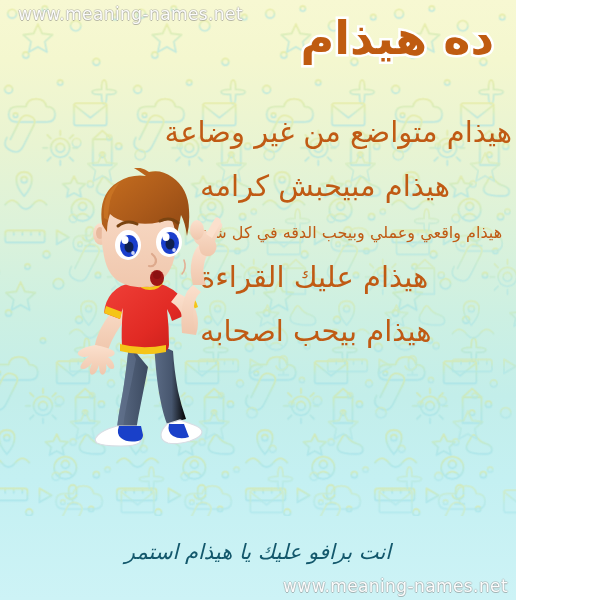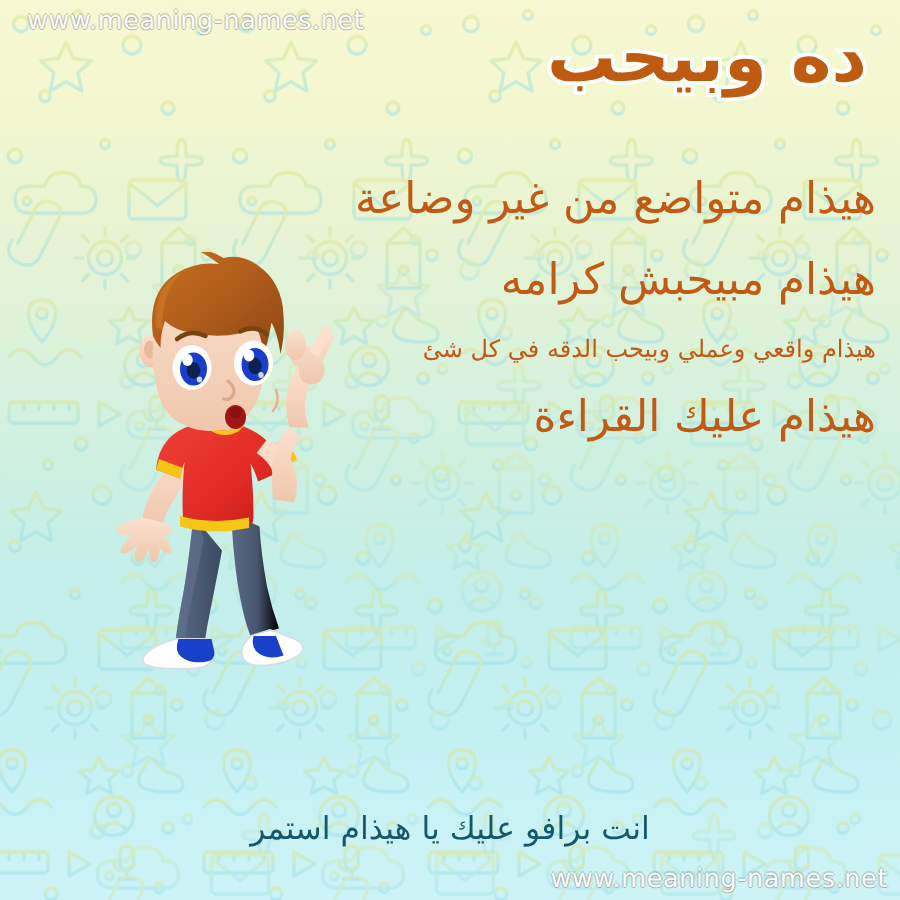--- a/index.html
+++ b/index.html
@@ -2,21 +2,21 @@
 <html><head>
 <meta charset="utf-8">
 <style>
   html, body {
     margin: 0;
     padding: 0;
     background: #ffffff;
   }
   #card {
     position: relative;
-    width: 600px;
+    width: 516px;
     height: 600px;
     overflow: hidden;
     font-family: "DejaVu Sans", sans-serif;
     background: linear-gradient(to bottom,
         #f7f8d2 0%,
         #f4f7cf 10%,
         #e9f4d2 24%,
         #dcf2da 38%,
         #cdf0e2 52%,
         #c3eeea 66%,
@@ -60,24 +60,24 @@
     color: #bf5b11;
     -webkit-text-stroke: 5px #ffffff;
     paint-order: stroke fill;
     white-space: nowrap;
   }
 
   
   #lines {
     position: absolute;
     top: 118px;
-    right: 16px;
+    right: 4px;
     left: 200px;
     direction: rtl;
-    text-align: right;
+    text-align: left;
   }
   .line {
     color: #c05a14;
     font-family: "DejaVu Sans", sans-serif;
     white-space: nowrap;
     display: block;
   }
   .line.big   { font-size: 29px; line-height: 1.02; margin-bottom: 24px; }
   .line.small { font-size: 16px; line-height: 1.02; margin-bottom: 22px; }
 
@@ -86,20 +86,21 @@
     position: absolute;
     left: 0;
     right: 0;
     bottom: 36px;
     text-align: center;
     direction: rtl;
     color: #13586c;
     font-family: "DejaVu Sans", sans-serif;
     font-size: 21px;
     white-space: nowrap;
+    font-style: italic;
   }
 
   
   #boy {
     position: absolute;
     left: 66px;
     top: 168px;
     width: 170px;
     height: 282px;
   }
@@ -193,27 +194,28 @@
       <use href="#doodleTile" x="205" y="450" opacity="0.7"></use>
       <use href="#doodleTile" x="355" y="450" opacity="0.7"></use>
       <use href="#doodleTile" x="500" y="450" opacity="0.7"></use>
     </g>
   </svg>
 
   <div class="watermark" id="wm-top">www.meaning-names.net</div>
 
   <div class="watermark" id="wm-bottom">www.meaning-names.net</div>
 
-  <div id="title">ده وبيحب</div>
+  <div id="title">ده هيذام</div>
 
   <div id="lines">
     <span class="line big">هيذام متواضع من غير وضاعة</span>
     <span class="line big">هيذام مبيحبش كرامه</span>
     <span class="line small">هيذام واقعي وعملي وبيحب الدقه في كل شئ</span>
     <span class="line big">هيذام عليك القراءة</span>
+    <span class="line big">هيذام بيحب اصحابه</span>
   </div>
 
   <div id="footer-line">انت برافو عليك يا هيذام  استمر</div>
 
   <svg id="boy" viewBox="0 0 170 282" xmlns="http://www.w3.org/2000/svg" aria-hidden="true">
     <defs>
       <linearGradient id="hairG" x1="0" y1="0" x2="1" y2="1">
         <stop offset="0%" stop-color="#c9701f"></stop>
         <stop offset="55%" stop-color="#ab5a1a"></stop>
         <stop offset="100%" stop-color="#8e4713"></stop>

